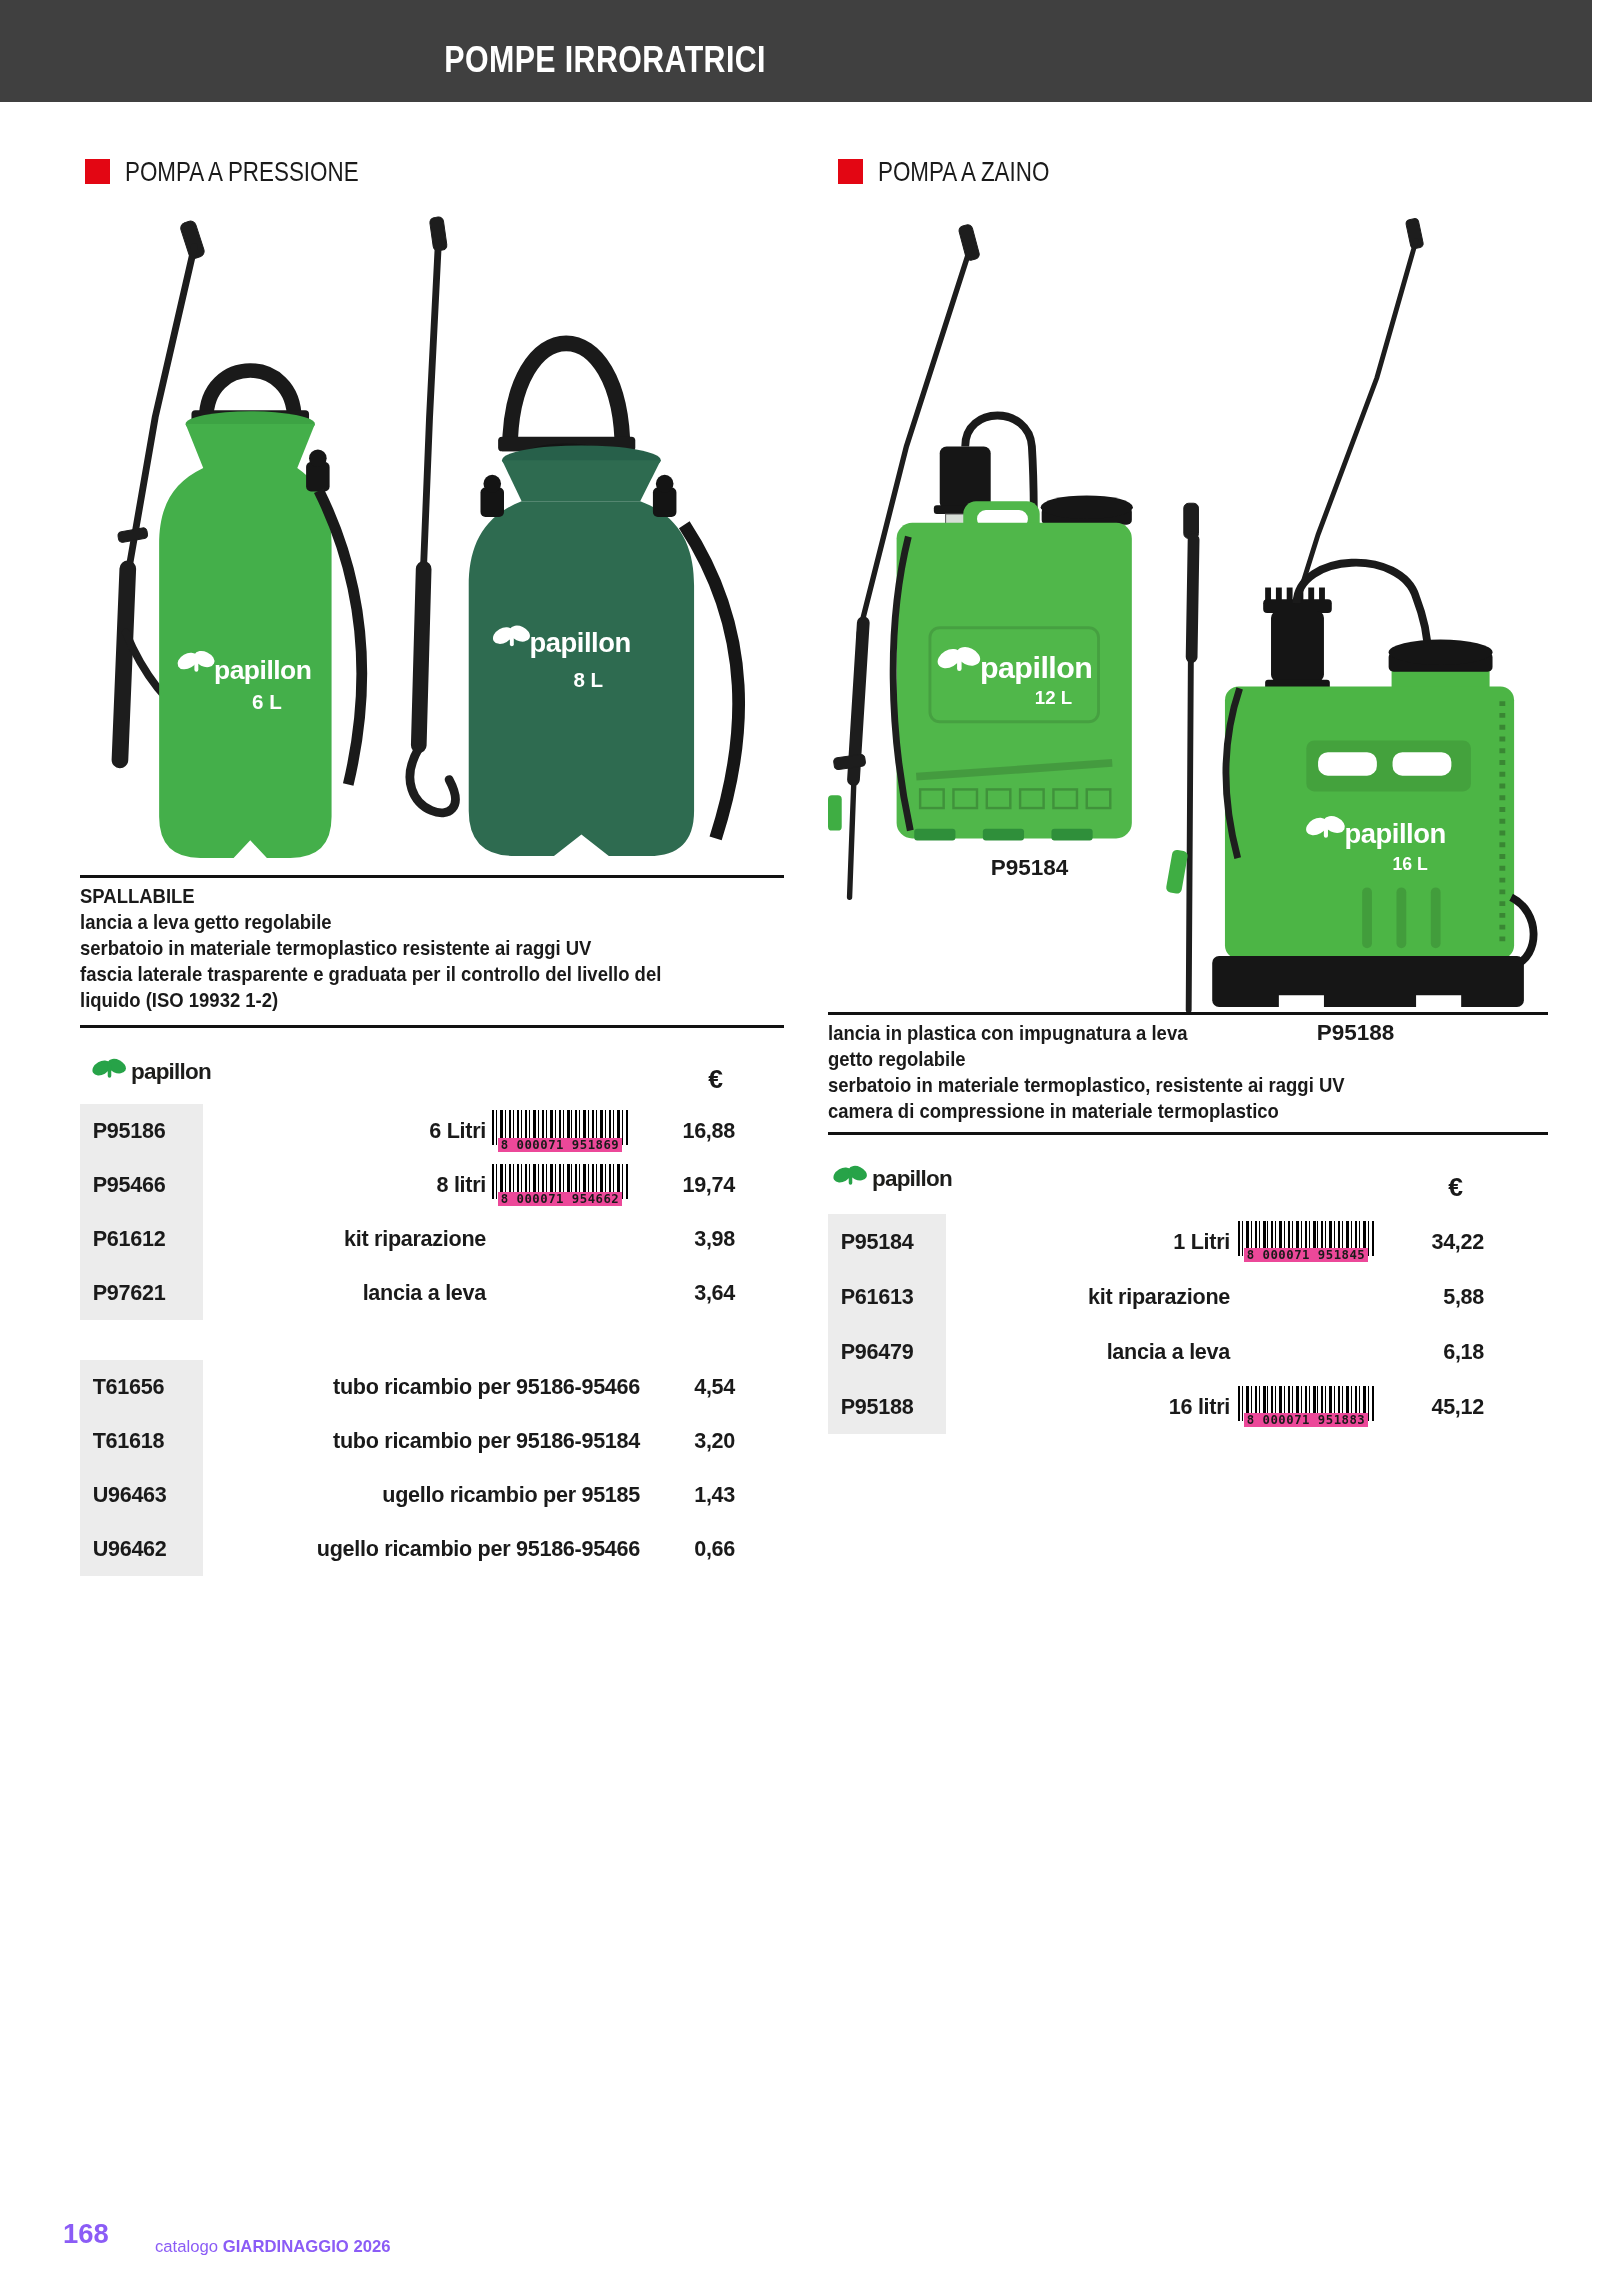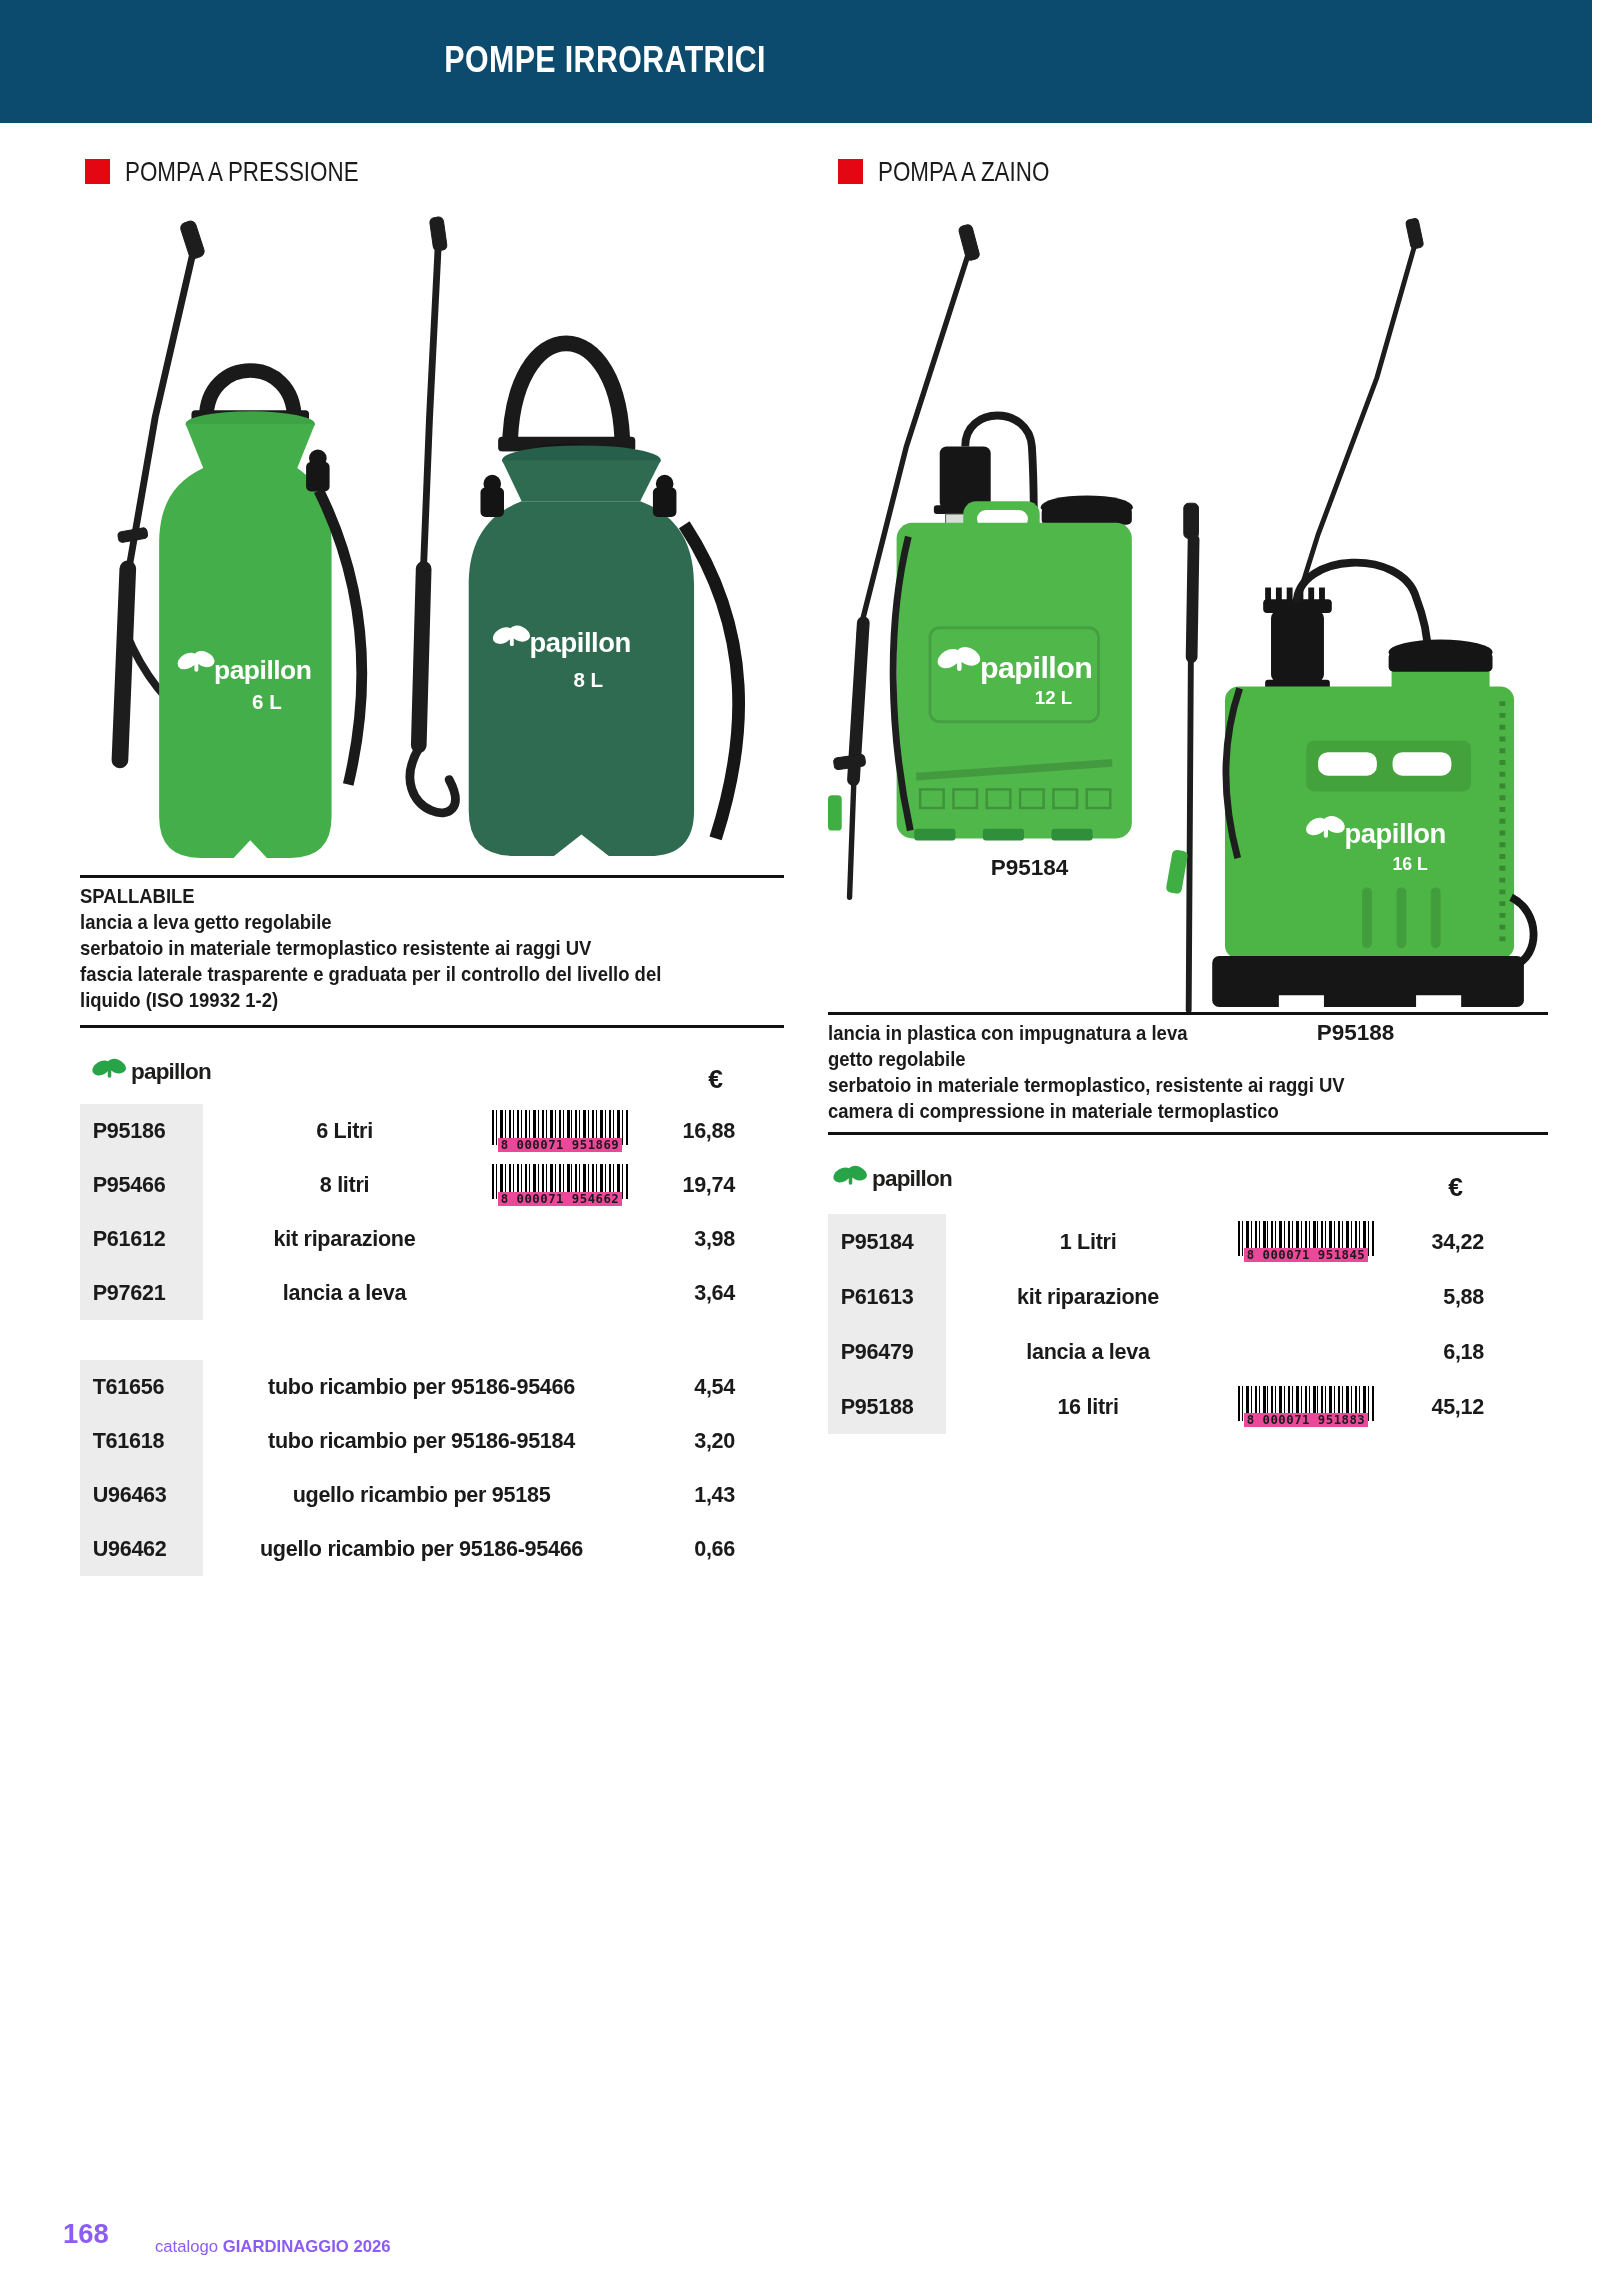--- a/index.html
+++ b/index.html
@@ -1,21 +1,21 @@
 <!DOCTYPE html>
 <html><head>
 <meta charset="utf-8">
 <style>
   html,body{margin:0;padding:0;}
   body{width:1621px;height:2293px;position:relative;background:#ffffff;
        font-family:"Liberation Sans", sans-serif;color:#1a1a1a;overflow:hidden;}
   .abs{position:absolute;}
 
   
-  .banner{left:0;top:0;width:1592px;height:123px;background:#0c4a6e;}
+  .banner{left:0;top:0;width:1592px;height:102px;background:#404040;}
   .banner-title{left:0;top:39px;width:1210px;text-align:center;color:#fff;
                 font-size:37px;font-weight:700;letter-spacing:0.5px;}
   .banner-title span{display:inline-block;transform:scaleX(0.82);transform-origin:center;white-space:nowrap;}
 
   
   .red-sq{width:24.5px;height:24.5px;background:#E30613;}
   .sec-title{font-size:28px;font-weight:400;white-space:nowrap;}
   .sec-title span{display:inline-block;transform:scaleX(0.80);transform-origin:left;}
 
   
@@ -26,21 +26,21 @@
               transform:scaleX(0.88);transform-origin:left top;white-space:nowrap;}
 
   
   .plogo{display:flex;align-items:center;gap:2px;}
   .plogo-text{font-size:22.5px;font-weight:700;color:#1d1d1b;letter-spacing:-0.8px;}
   .euro{font-size:26.5px;font-weight:700;text-align:right;}
   .tgrid{display:grid;}
   .trow{display:contents;}
   .tcode{background:#ECECEC;height:100%;display:flex;align-items:center;
          padding-left:12.7px;box-sizing:border-box;font-size:21.6px;font-weight:700;letter-spacing:-0.3px;}
-  .tdesc{text-align:center;font-size:21.6px;font-weight:700;align-self:center;letter-spacing:-0.3px;}
+  .tdesc{text-align:right;font-size:21.6px;font-weight:700;align-self:center;letter-spacing:-0.3px;}
   .tprice{font-size:21.6px;font-weight:700;justify-self:end;align-self:center;letter-spacing:-0.3px;}
   .t1a{grid-template-columns:123px 283px 148px 1fr;grid-auto-rows:54px;}
   .t1b{grid-template-columns:123px 437px 1fr;grid-auto-rows:54px;}
   .t2 {grid-template-columns:118px 284px 152px 1fr;grid-auto-rows:55px;}
 
   
   .tbar{width:147px;align-self:center;justify-self:center;}
   .bars{height:35px;width:137px;margin:0 auto;
     background:repeating-linear-gradient(90deg,
       #000 0 2px,#fff 2px 3.9px,#000 3.9px 4.9px,#fff 4.9px 7.8px,

